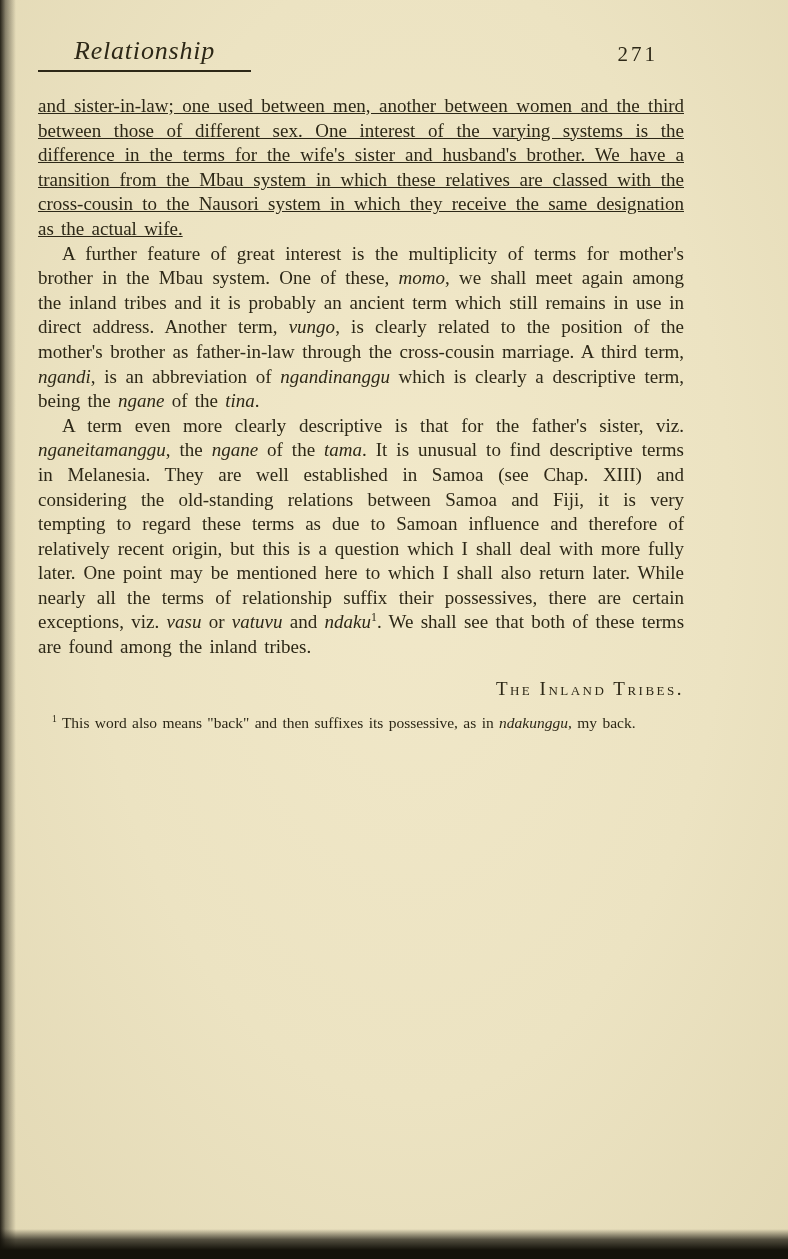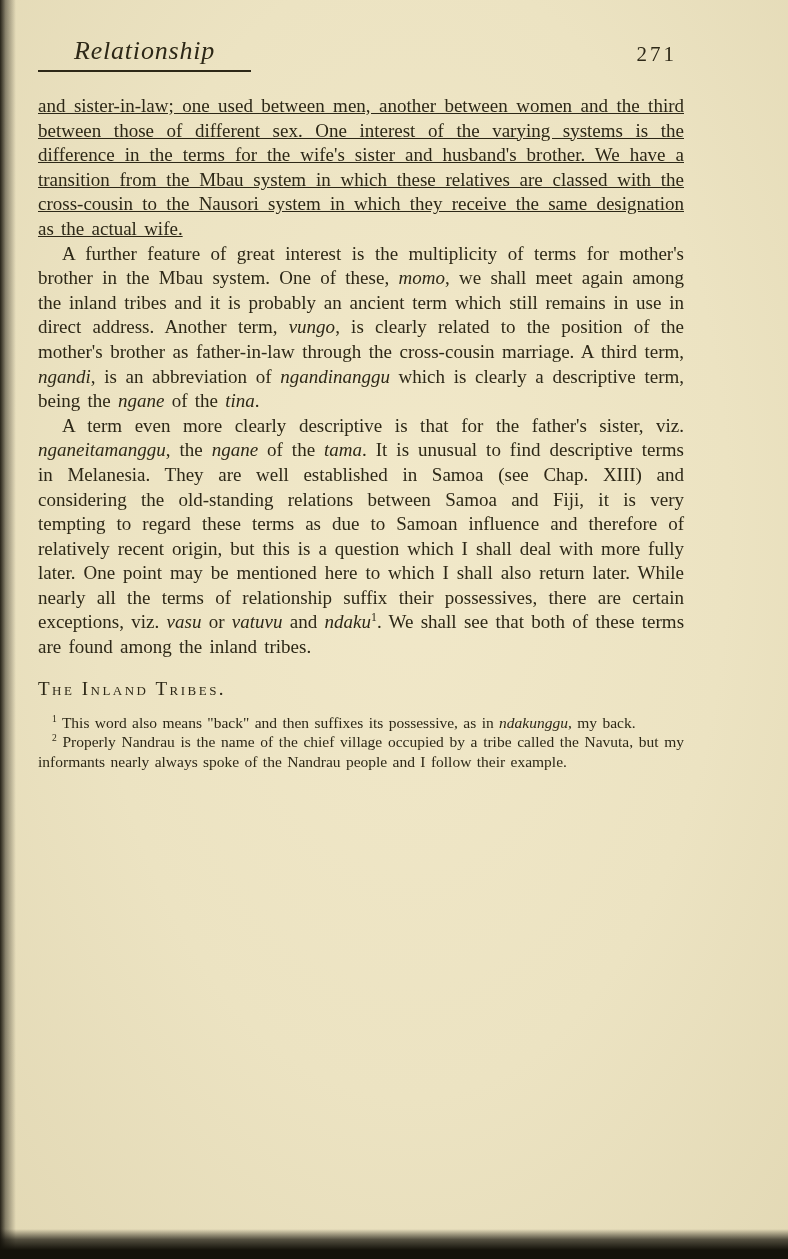--- a/index.html
+++ b/index.html
@@ -49,42 +49,42 @@
   .running-header .title {
     font-style: italic;
     font-size: 26px;
     letter-spacing: 0.8px;
     display: inline-block;
     padding: 0 36px 4px 36px;
     border-bottom: 2px solid #2d2817;
   }
   .running-header .pagenum {
     position: absolute;
-    right: 7px;
+    right: 26px;
     top: 6px;
     font-size: 21px;
     letter-spacing: 3px;
   }
   .body-para {
     font-size: 19px;
     line-height: 24.6px;
     text-align: justify;
     word-spacing: 2.5px;
     text-indent: 24px;
   }
   .body-para.no-indent { text-indent: 0; text-decoration: underline; }
   .body-para i, .footnotes i { }
   sup {
     font-size: 0.62em;
     vertical-align: super;
     line-height: 0;
   }
   .section-heading {
     margin: 18px 0 13px 0;
-    text-align: left;
+    text-align: right;
     font-weight: normal;
     font-size: 19px;
     font-variant: small-caps;
     letter-spacing: 2.5px;
   }
   .footnotes {
     margin-top: 10px;
     font-size: 15.5px;
     line-height: 19.6px;
     text-align: justify;
@@ -107,19 +107,18 @@
 
     <p class="body-para no-indent">and sister-in-law; one used between men, another between women and the third between those of different sex.  One interest of the varying systems is the difference in the terms for the wife's sister and husband's brother.  We have a transition from the Mbau system in which these relatives are classed with the cross-cousin to the Nausori system in which they receive the same designation as the actual wife.</p>
     <p class="body-para">A further feature of great interest is the multiplicity of terms for mother's brother in the Mbau system.  One of these, <i>momo</i>, we shall meet again among the inland tribes and it is probably an ancient term which still remains in use in direct address.  Another term, <i>vungo</i>, is clearly related to the position of the mother's brother as father-in-law through the cross-cousin marriage.  A third term, <i>ngandi</i>, is an abbreviation of <i>ngandinanggu</i> which is clearly a descriptive term, being the <i>ngane</i> of the <i>tina</i>.</p>
     <p class="body-para">A term even more clearly descriptive is that for the father's sister, viz. <i>nganeitamanggu</i>, the <i>ngane</i> of the <i>tama</i>.  It is unusual to find descriptive terms in Melanesia.  They are well established in Samoa (see Chap. XIII) and considering the old-standing relations between Samoa and Fiji, it is very tempting to regard these terms as due to Samoan influence and therefore of relatively recent origin, but this is a question which I shall deal with more fully later.  One point may be mentioned here to which I shall also return later.  While nearly all the terms of relationship suffix their possessives, there are certain exceptions, viz. <i>vasu</i> or <i>vatuvu</i> and <i>ndaku</i><sup>1</sup>.  We shall see that both of these terms are found among the inland tribes.</p>
 
     <h3 class="section-heading">The Inland Tribes.</h3>
 
 
     <div class="footnotes">
       <p><sup>1</sup> This word also means "back" and then suffixes its possessive, as in <i>ndakunggu</i>, my back.</p>
-      <p><sup>2</sup> Properly Nandrau is the name of the chief village occupied by a tribe called the Navuta, but my informants nearly always spoke of the Nandrau people and I follow their example.</p>
     </div>
 
   </div>
 
   <div class="bottom-band"></div>
 </div>
 
 </body></html>

